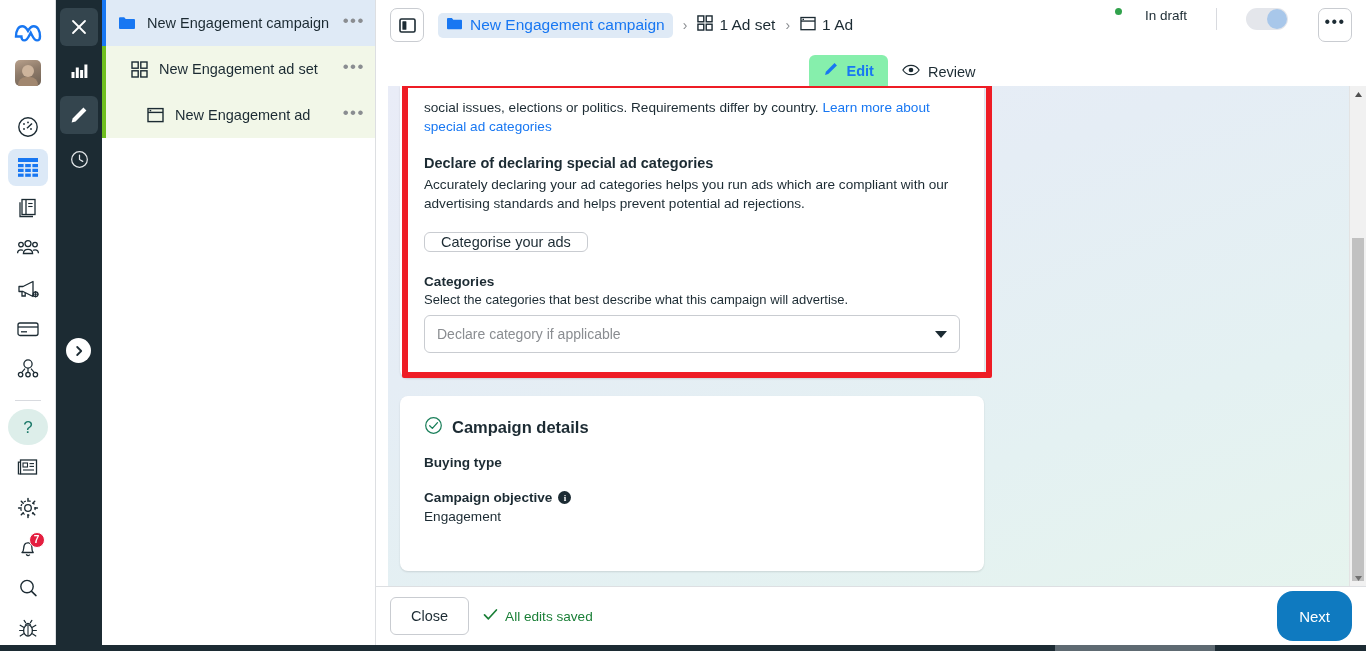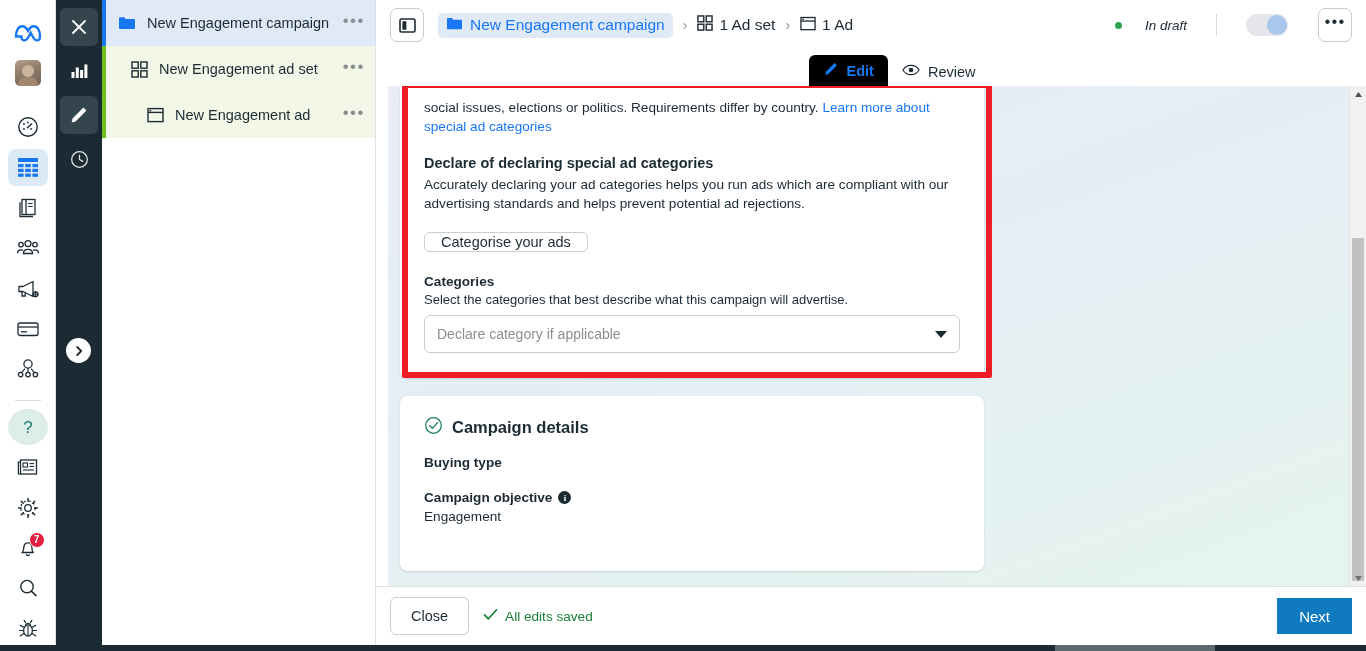--- a/index.html
+++ b/index.html
@@ -112,21 +112,21 @@
   .bc-chip {
     display: flex; align-items: center; gap: 7px; background: #dfeaf6;
     border-radius: 5px; padding: 3px 8px; cursor: pointer;
   }
   .bc-chip .bc-text { color: #1877f2; font-size: 15.5px; }
   .bc-sep { color: #8a8d91; font-size: 14px; margin: 0 10px; }
   .bc-item { display: flex; align-items: center; gap: 6px; cursor: pointer; }
   .bc-item .bc-text { color: #1c2b33; font-size: 15.5px; }
 
   .status-wrap {
-    margin-left: auto; display: flex; align-items: center; gap: 16px; font-style: italic;
+    margin-left: auto; display: flex; gap: 16px;
   }
   .status-dot { width: 7px; height: 7px; border-radius: 50%; background: #31a24c; margin-right: 7px; }
   .status-txt { font-size: 13.5px; color: #1c2b33; margin-right: 13px; }
   .vline { width: 1px; height: 22px; background: #d8dadf; margin-right: 13px; }
   .toggle {
     width: 42px; height: 22px; border-radius: 11px; background: #e4e6eb;
     position: relative; cursor: pointer; margin-right: 14px;
   }
   .toggle .knob {
     position: absolute; top: 1px; right: 1px; width: 20px; height: 20px;
@@ -135,21 +135,21 @@
   .more-btn {
     width: 34px; height: 34px; border: 1px solid #c9ccd1; border-radius: 7px;
     display: flex; align-items: center; justify-content: center; cursor: pointer; background:#fff;
   }
 
   .tabsrow { height: 36px; display: flex; align-items: flex-end; justify-content: center; padding-left: 56px; }
   .tab {
     display: flex; align-items: center; gap: 8px; padding: 6px 14px;
     border-radius: 6px 6px 0 0; cursor: pointer; font-size: 14.5px; font-weight: 700;
   }
-  .tab.active { background: #000000; color: #1877f2; }
+  .tab.active { background: #86efac; color: #1877f2; }
   .tab.inactive { color: #1c2b33; font-weight: 400; }
 
   .scrollarea {
     position: absolute; left: 0; top: 86px; right: 0; bottom: 65px;
     background: linear-gradient(160deg, #e9ecf7 0%, #e5edf5 35%, #e4f1f2 70%, #e6f4ee 100%);
     overflow: hidden;
     margin-left: 12px;
   }
   .card {
     position: absolute; background: #fff; border-radius: 8px;
@@ -198,21 +198,21 @@
     display: flex; align-items: center; padding: 0 14px;
   }
   .btn-close {
     height: 38px; padding: 0 20px; border: 1px solid #c9ccd1; border-radius: 6px;
     background: #fff; font-size: 14.5px; color: #1c2b33; cursor: pointer;
     display: flex; align-items: center;
   }
   .saved { display: flex; align-items: center; gap: 7px; margin-left: 14px; }
   .saved .sv-text { color: #1a7f37; font-size: 13.6px; }
   .btn-next {
-    margin-left: auto; height: 36px; padding: 6px 22px; border: none; border-radius: 0;
+    margin-left: auto; height: 50px; padding: 6px 22px; border: none; border-radius: 16px;
     background: #0f7ac0; color: #fff; font-size: 15px; cursor: pointer;
     display: flex; align-items: center;
   }
 
   
   .vscroll {
     position: absolute; right: 0; top: 86px; width: 17px; bottom: 65px;
     background: #f1f1f1; border-left: 1px solid #e3e3e3;
   }
   .vscroll .arrow { position: absolute; left: 0; right: 0; height: 16px; display:flex; align-items:center; justify-content:center;}

